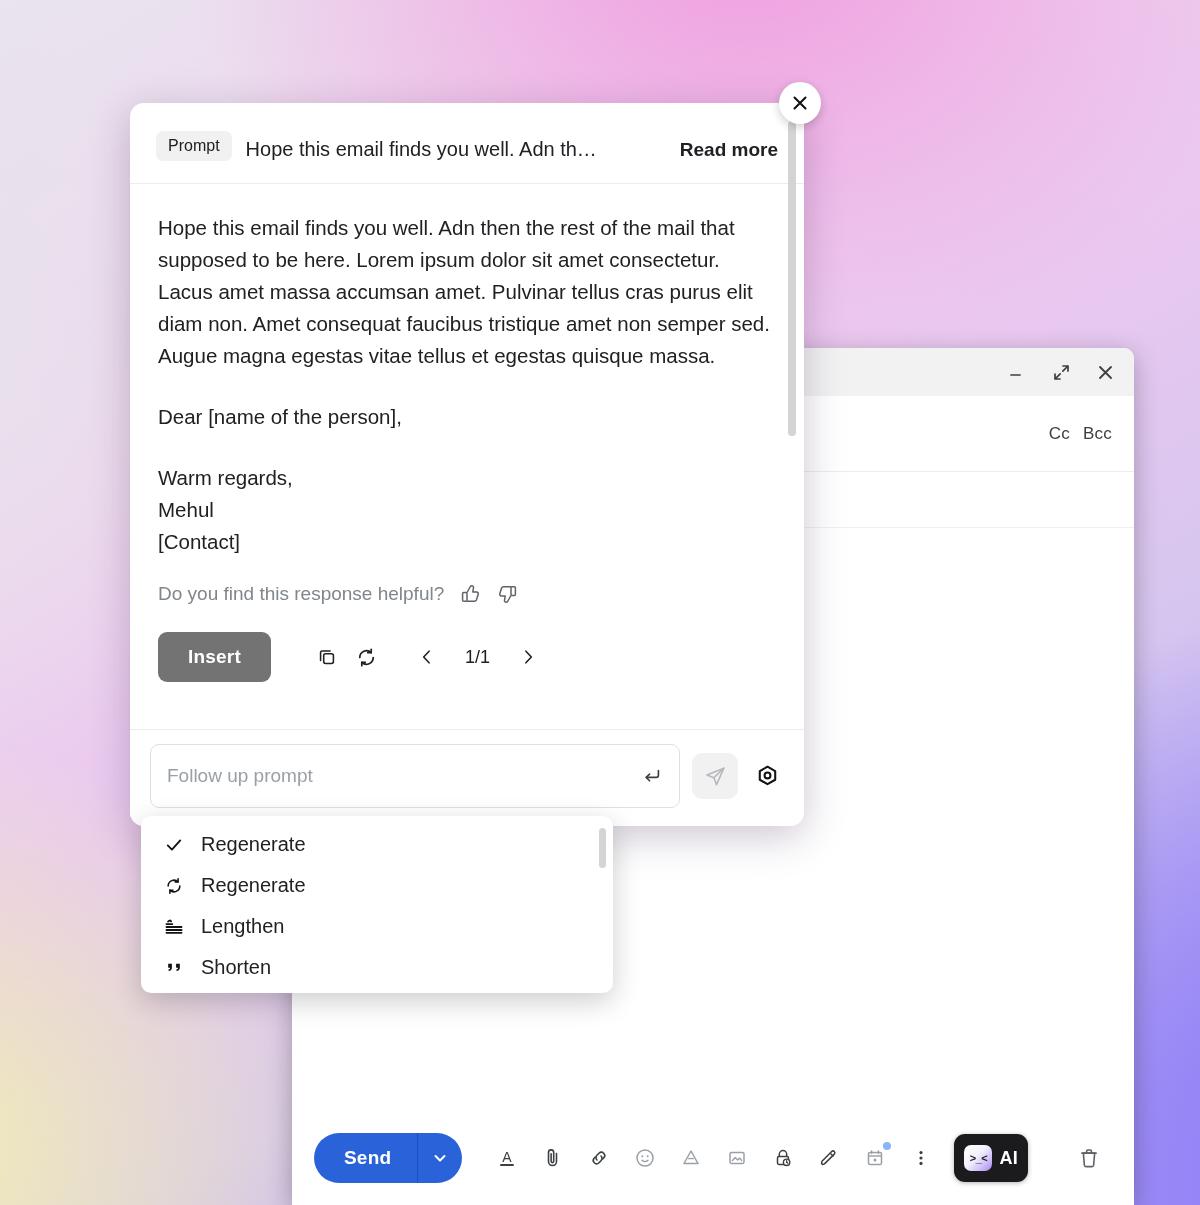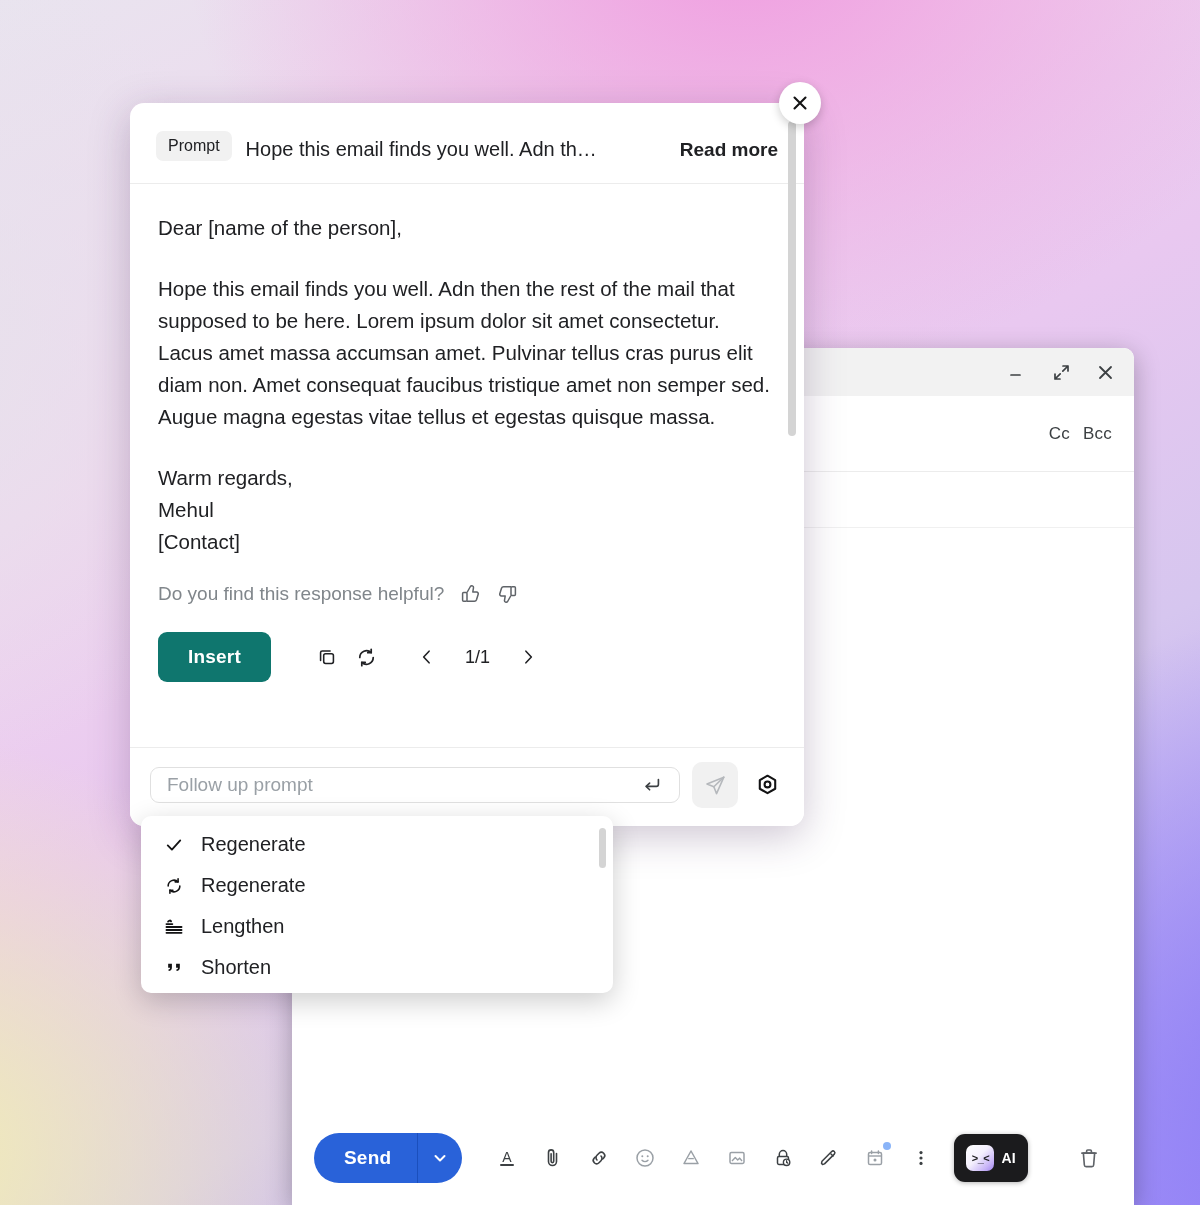--- a/index.html
+++ b/index.html
@@ -80,21 +80,21 @@
     border-radius: 11px; display: flex; align-items: center;
     justify-content: center; gap: 7px; cursor: pointer;
     margin-left: 10px; box-shadow: 0 1px 5px rgba(0,0,0,.3);
   }
   .ai-sq {
     width: 28px; height: 26px; border-radius: 7px;
     background: linear-gradient(135deg,#ffffff 0%,#f4f0fd 45%,#c9b6f7 78%,#a285ef 100%);
     display: flex; align-items: center; justify-content: center;
     font-size: 11px; font-weight: 700; color: #1b1b1d; letter-spacing: -.5px;
   }
-  .ai-label { color: #fff; font-size: 14px; font-weight: 600; letter-spacing: .3px; text-align: center; }
+  .ai-label { color: #fff; font-size: 18px; font-weight: 600; letter-spacing: .3px; text-align: center; }
   .trash-btn { margin-left: auto; color: #5f6368; }
   .blue-dot {
     position: absolute; width: 8px; height: 8px;
     border-radius: 50%; background: #8ab4f8; top: 7px; right: 7px;
   }
 
   
   .ai-panel {
     position: absolute; left: 130px; top: 103px;
     width: 674px; height: 723px;
@@ -130,40 +130,40 @@
     display: flex; align-items: center; gap: 14px;
     padding: 0 0 0 0; margin-top: 2px;
   }
   .feedback-label { font-size: 19px; color: #80868b; }
   .fb-icon { cursor: pointer; color: #5f6368; display: flex; }
   .actions-row {
     display: flex; align-items: center; gap: 0;
     padding: 26px 0 26px 0;
   }
   .insert-btn {
-    background: #0f766e; color: #fff; font-size: 19px; font-weight: 600;
+    background: #737373; color: #fff; font-size: 19px; font-weight: 600;
     border-radius: 9px; padding: 14px 30px; cursor: pointer;
     margin-right: 36px; letter-spacing: .2px;
   }
   .abtn {
     width: 40px; height: 40px; display: flex; align-items: center;
     justify-content: center; cursor: pointer; color: #202124;
   }
   .pager {
     display: flex; align-items: center; gap: 18px; margin-left: 20px;
   }
   .pager-count { font-size: 18px; color: #202124; font-weight: 500; text-align: right; }
   .followup-bar {
     position: absolute; left: 0; bottom: 0; width: 100%;
     display: flex; align-items: center; gap: 12px;
     padding: 14px 20px 18px 20px;
     border-top: 1px solid #ececec; background: #fff;
   }
   .followup-input {
-    flex: 1; height: 36px; border: 1px solid #e0e0e0;
+    flex: 1; height: 64px; border: 1px solid #e0e0e0;
     border-radius: 9px; display: flex; align-items: center;
     padding: 3px 16px; background: #fff;
   }
   .followup-input input {
     flex: 1; border: none; outline: none; font-size: 19px;
     color: #202124; font-family: "Liberation Sans", sans-serif;
     background: transparent;
   }
   .followup-input input::placeholder { color: #9aa0a6; }
   .enter-icon { color: #3c4043; display: flex; }
@@ -342,22 +342,22 @@
 
 <div class="ai-panel">
 
   <div class="prompt-bar">
     <div class="prompt-pill">Prompt</div>
     <div class="prompt-text">Hope this email finds you well. Adn th…</div>
     <div class="read-more">Read more</div>
   </div>
 
   <div class="ai-content">
+    <p>Hope this email finds you well. Adn then the rest of the mail that supposed to be here. Lorem ipsum dolor sit amet consectetur. Lacus amet massa accumsan amet. Pulvinar tellus cras purus elit diam non. Amet consequat faucibus tristique amet non semper sed. Augue magna egestas vitae tellus et egestas quisque massa.</p>
     <p>Dear [name of the person],</p>
-    <p>Hope this email finds you well. Adn then the rest of the mail that supposed to be here. Lorem ipsum dolor sit amet consectetur. Lacus amet massa accumsan amet. Pulvinar tellus cras purus elit diam non. Amet consequat faucibus tristique amet non semper sed. Augue magna egestas vitae tellus et egestas quisque massa.</p>
     <p class="sig">
       <span>Warm regards,</span><br>
       <span>Mehul</span><br>
       <span>[Contact]</span>
     </p>
 
     <div class="feedback-row">
       <span class="feedback-label">Do you find this response helpful?</span>
       <span class="fb-icon">
         <svg width="24" height="24" viewBox="0 0 24 24">

